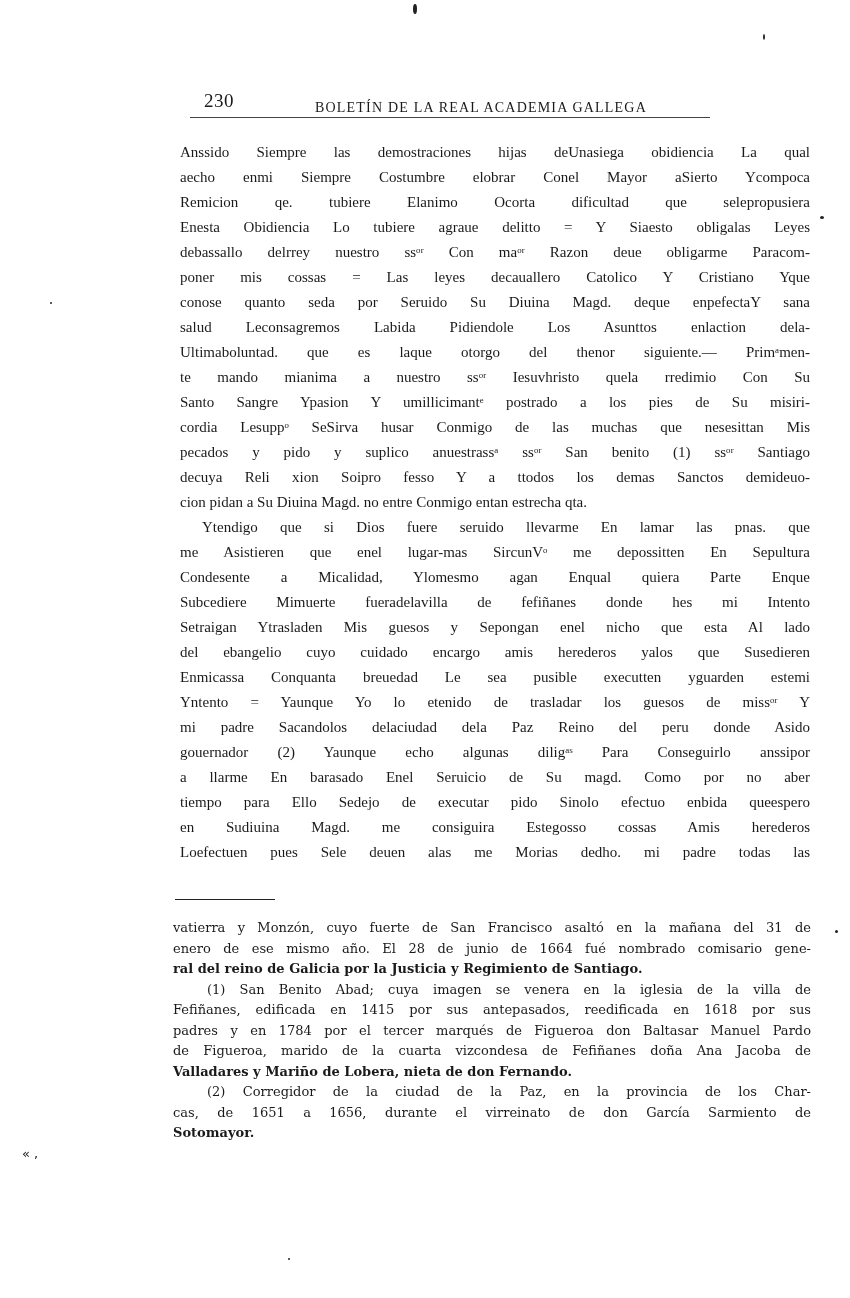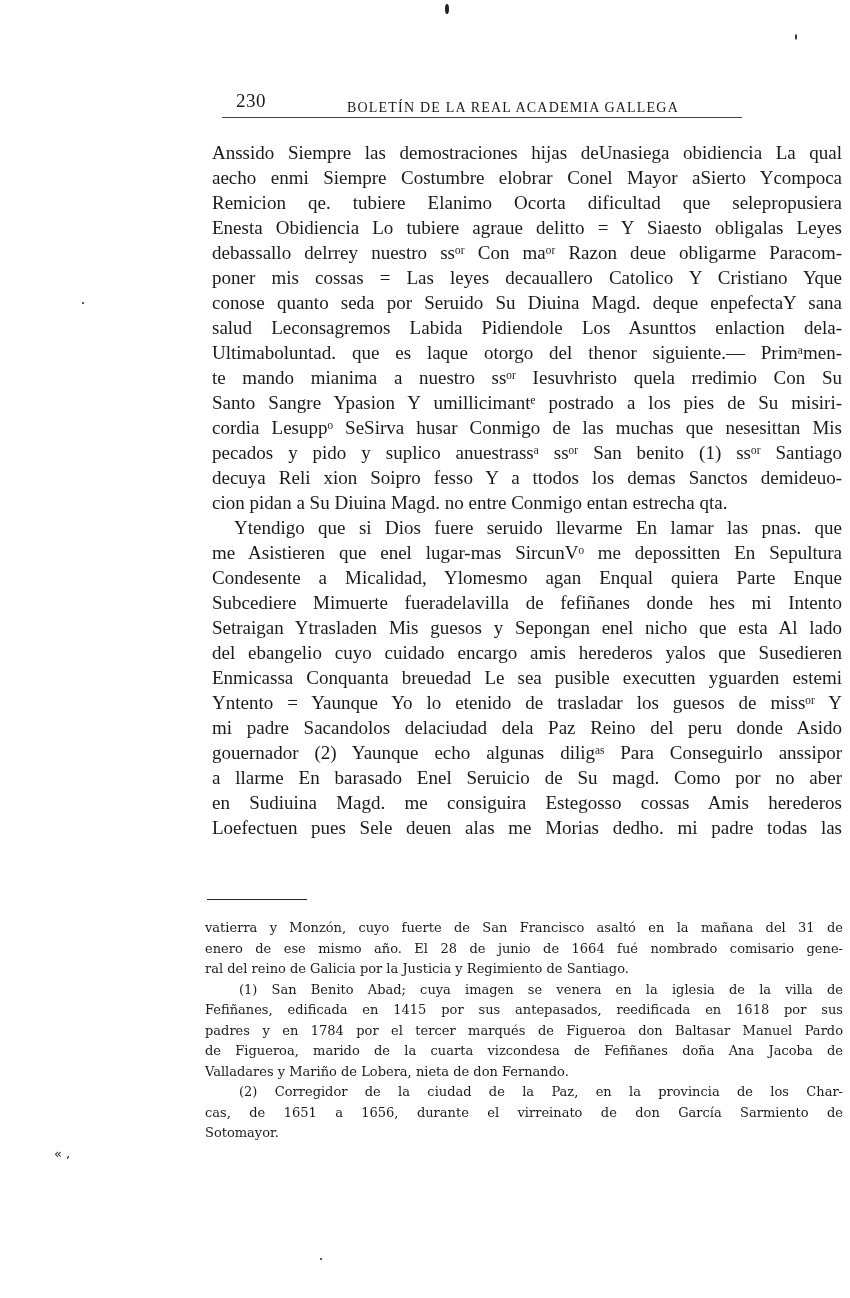--- a/index.html
+++ b/index.html
@@ -12,21 +12,20 @@
       height: 1298px;
       position: relative;
       overflow: hidden;
       color: #1a1a1a;
     }
     .page {
       position: absolute;
       left: 0; top: 0;
       width: 748px;
       height: 1298px;
-      margin-left: 32px;
     }
     .running-head {
       position: absolute;
       left: 200px;
       top: 88px;
       width: 500px;
       height: 26px;
       font-family: "Liberation Serif", serif;
       font-size: 15px;
       letter-spacing: 0.5px;
@@ -51,21 +50,21 @@
       width: 520px;
       height: 0;
       border-top: 1px solid #444;
     }
     .body-text {
       position: absolute;
       left: 180px;
       top: 140px;
       width: 630px;
       font-family: "Liberation Serif", serif;
-      font-size: 19px;
+      font-size: 15px;
       line-height: 25px;
     }
     .body-line {
       display: block;
       white-space: nowrap;
       text-align: justify;
       text-align-last: justify;
       height: 25px;
     }
     .body-line.last {
@@ -91,21 +90,21 @@
       font-size: 13px;
       line-height: 19.8px;
     }
     .fn-line {
       display: block;
       white-space: nowrap;
       text-align: justify;
       text-align-last: justify;
       height: 20.5px;
     }
-    .fn-line.last { text-align-last: left; }
+    .fn-line.last { text-align-last: left; font-weight: bold; }
     .fn-line.indent { padding-left: 34px; }
     .speck {
       position: absolute;
       background: #222;
       border-radius: 50%;
     }
     .margin-mark {
       position: absolute;
       left: 22px;
       top: 1146px;
@@ -145,20 +144,21 @@
     <span class="body-line">me Asistieren que enel lugar-mas SircunVᵒ me depossitten En Sepultura</span>
     <span class="body-line">Condesente a Micalidad, Ylomesmo agan Enqual quiera Parte Enque</span>
     <span class="body-line">Subcediere Mimuerte fueradelavilla de fefiñanes donde hes mi Intento</span>
     <span class="body-line">Setraigan Ytrasladen Mis guesos y Sepongan enel nicho que esta Al lado</span>
     <span class="body-line">del ebangelio cuyo cuidado encargo amis herederos yalos que Susedieren</span>
     <span class="body-line">Enmicassa Conquanta breuedad Le sea pusible executten yguarden estemi</span>
     <span class="body-line">Yntento = Yaunque Yo lo etenido de trasladar los guesos de missᵒʳ Y</span>
     <span class="body-line">mi padre Sacandolos delaciudad dela Paz Reino del peru donde Asido</span>
     <span class="body-line">gouernador (2) Yaunque echo algunas diligᵃˢ Para Conseguirlo anssipor</span>
     <span class="body-line">a llarme En barasado Enel Seruicio de Su magd. Como por no aber</span>
+    <span class="body-line">tiempo para Ello Sedejo de executar pido Sinolo efectuo enbida queespero</span>
     <span class="body-line">en Sudiuina Magd. me consiguira Estegosso cossas Amis herederos</span>
     <span class="body-line">Loefectuen pues Sele deuen alas me Morias dedho. mi padre todas las</span>
   </div>
 
   <div class="footnote-rule"></div>
 
   <div class="footnotes">
     <span class="fn-line">vatierra y Monzón, cuyo fuerte de San Francisco asaltó en la mañana del 31 de</span>
     <span class="fn-line">enero de ese mismo año. El 28 de junio de 1664 fué nombrado comisario gene-</span>
     <span class="fn-line last">ral del reino de Galicia por la Justicia y Regimiento de Santiago.</span>

